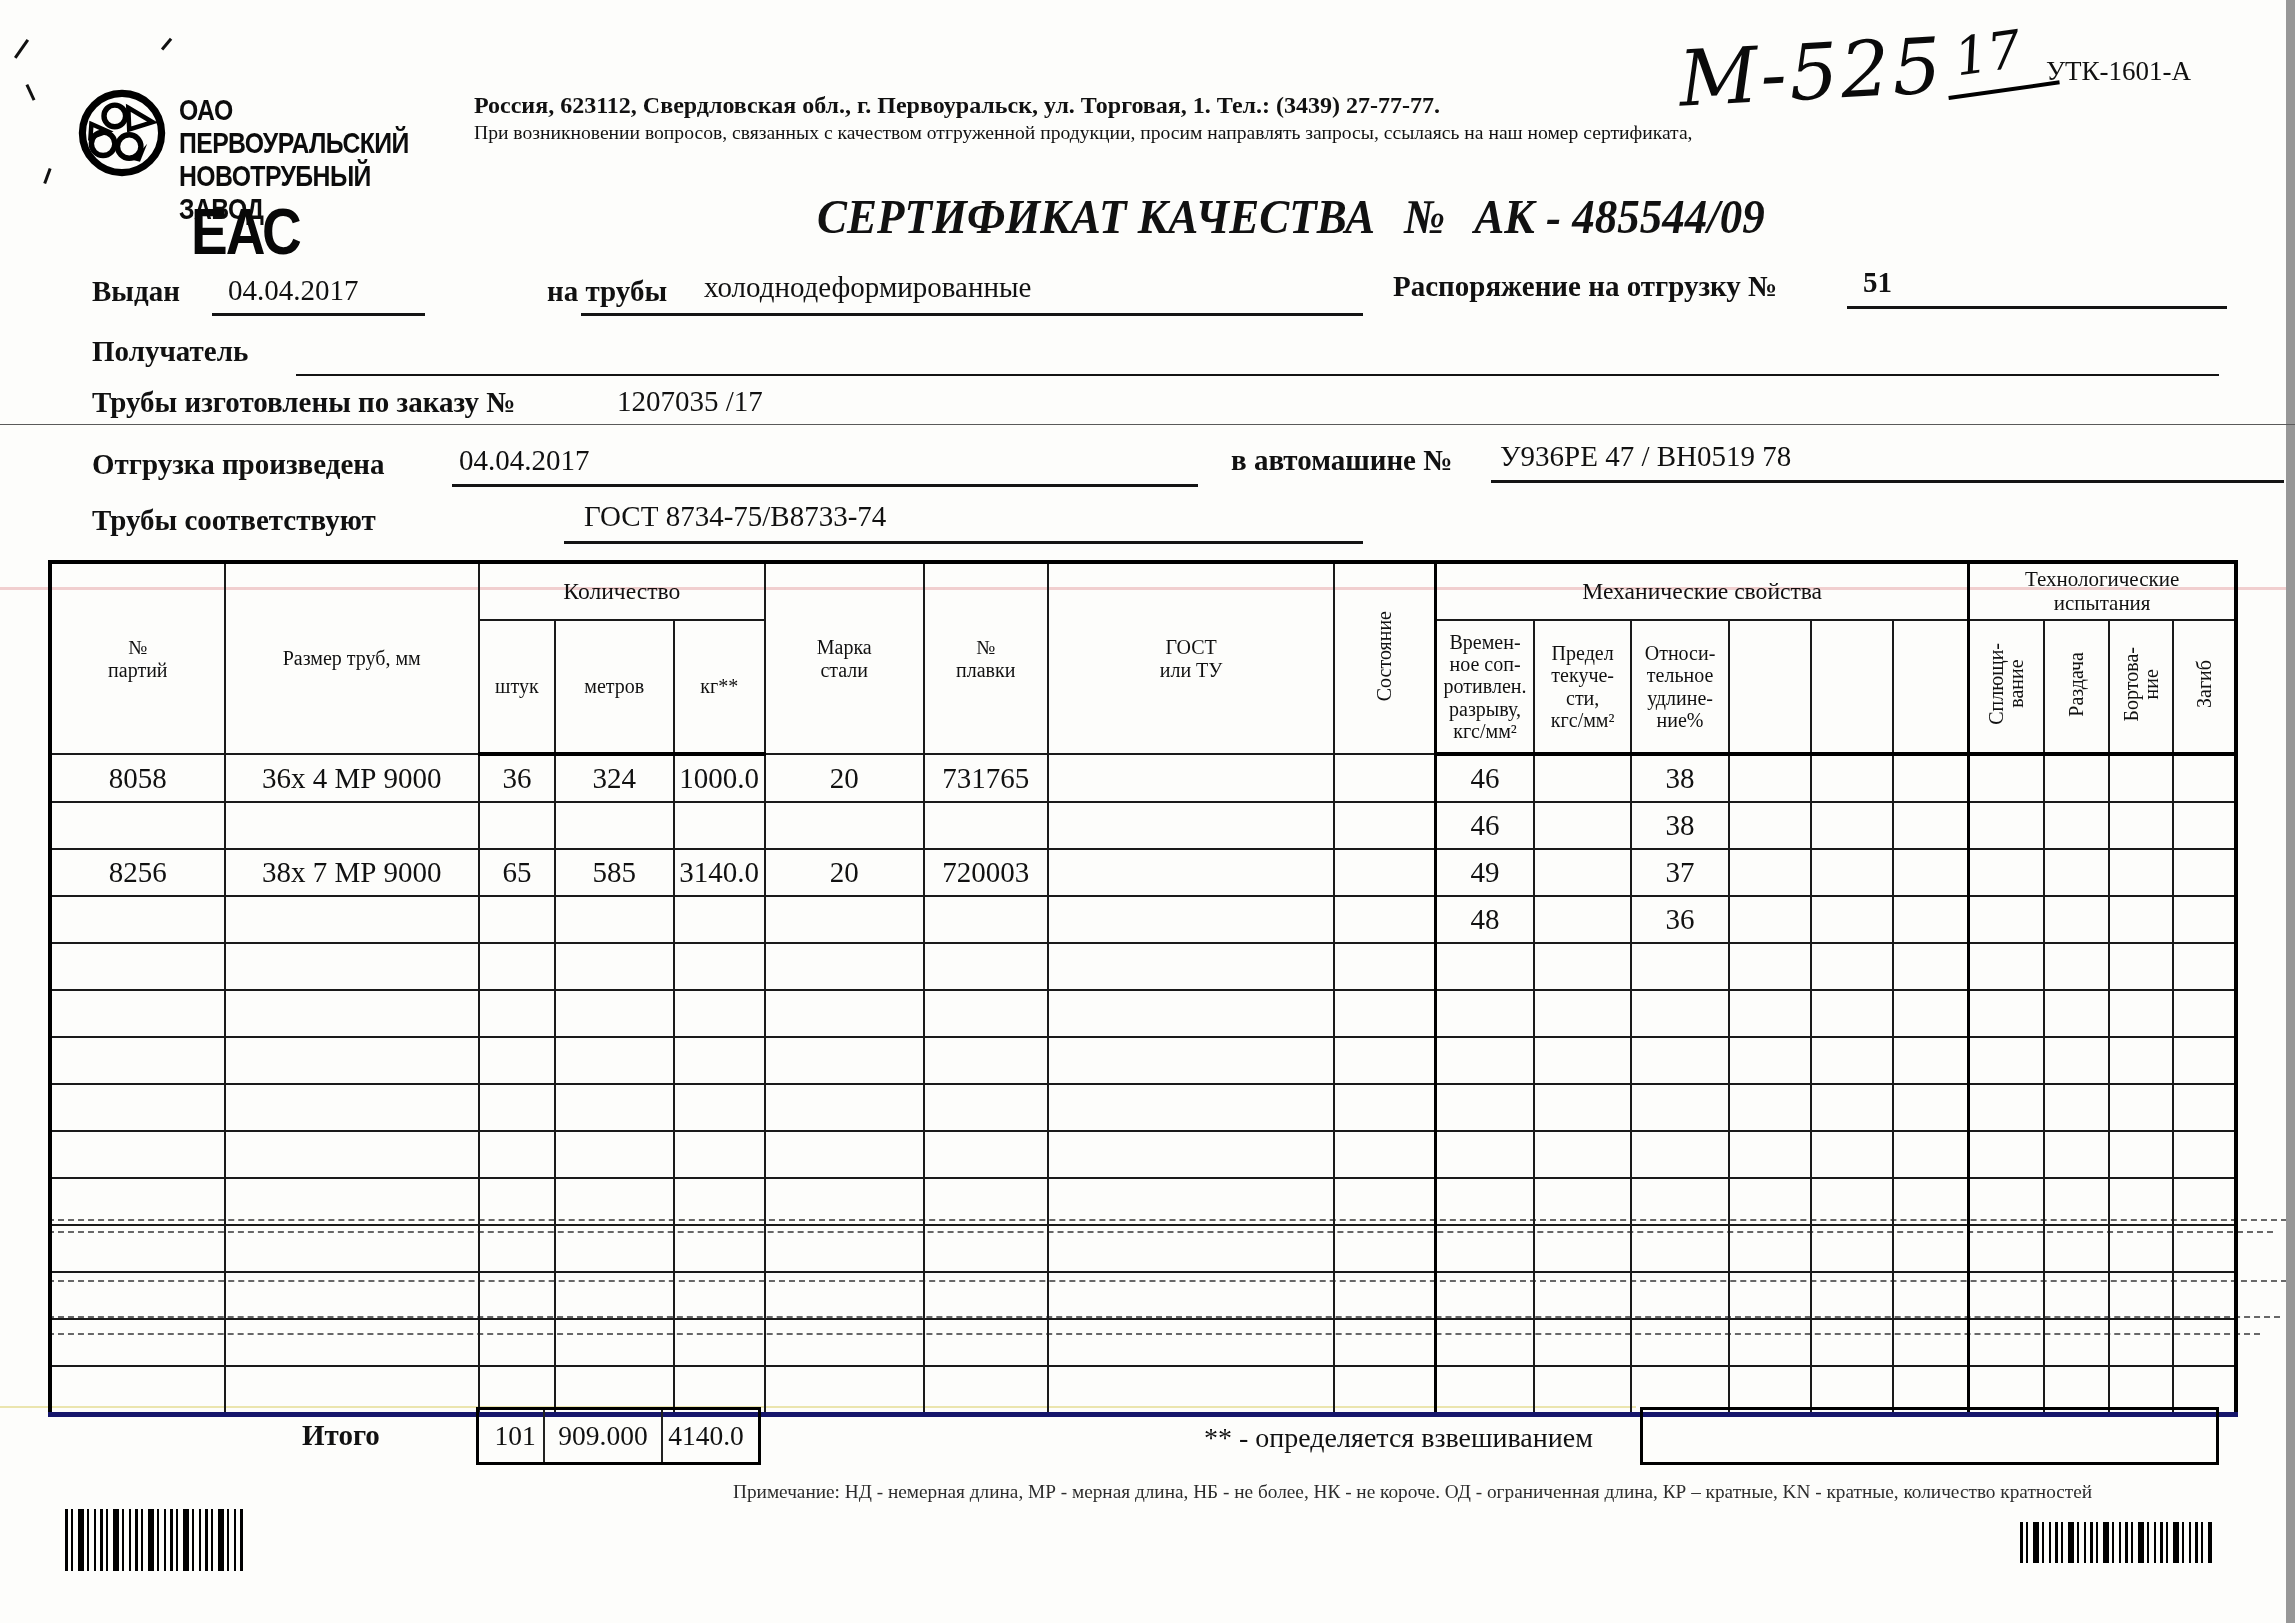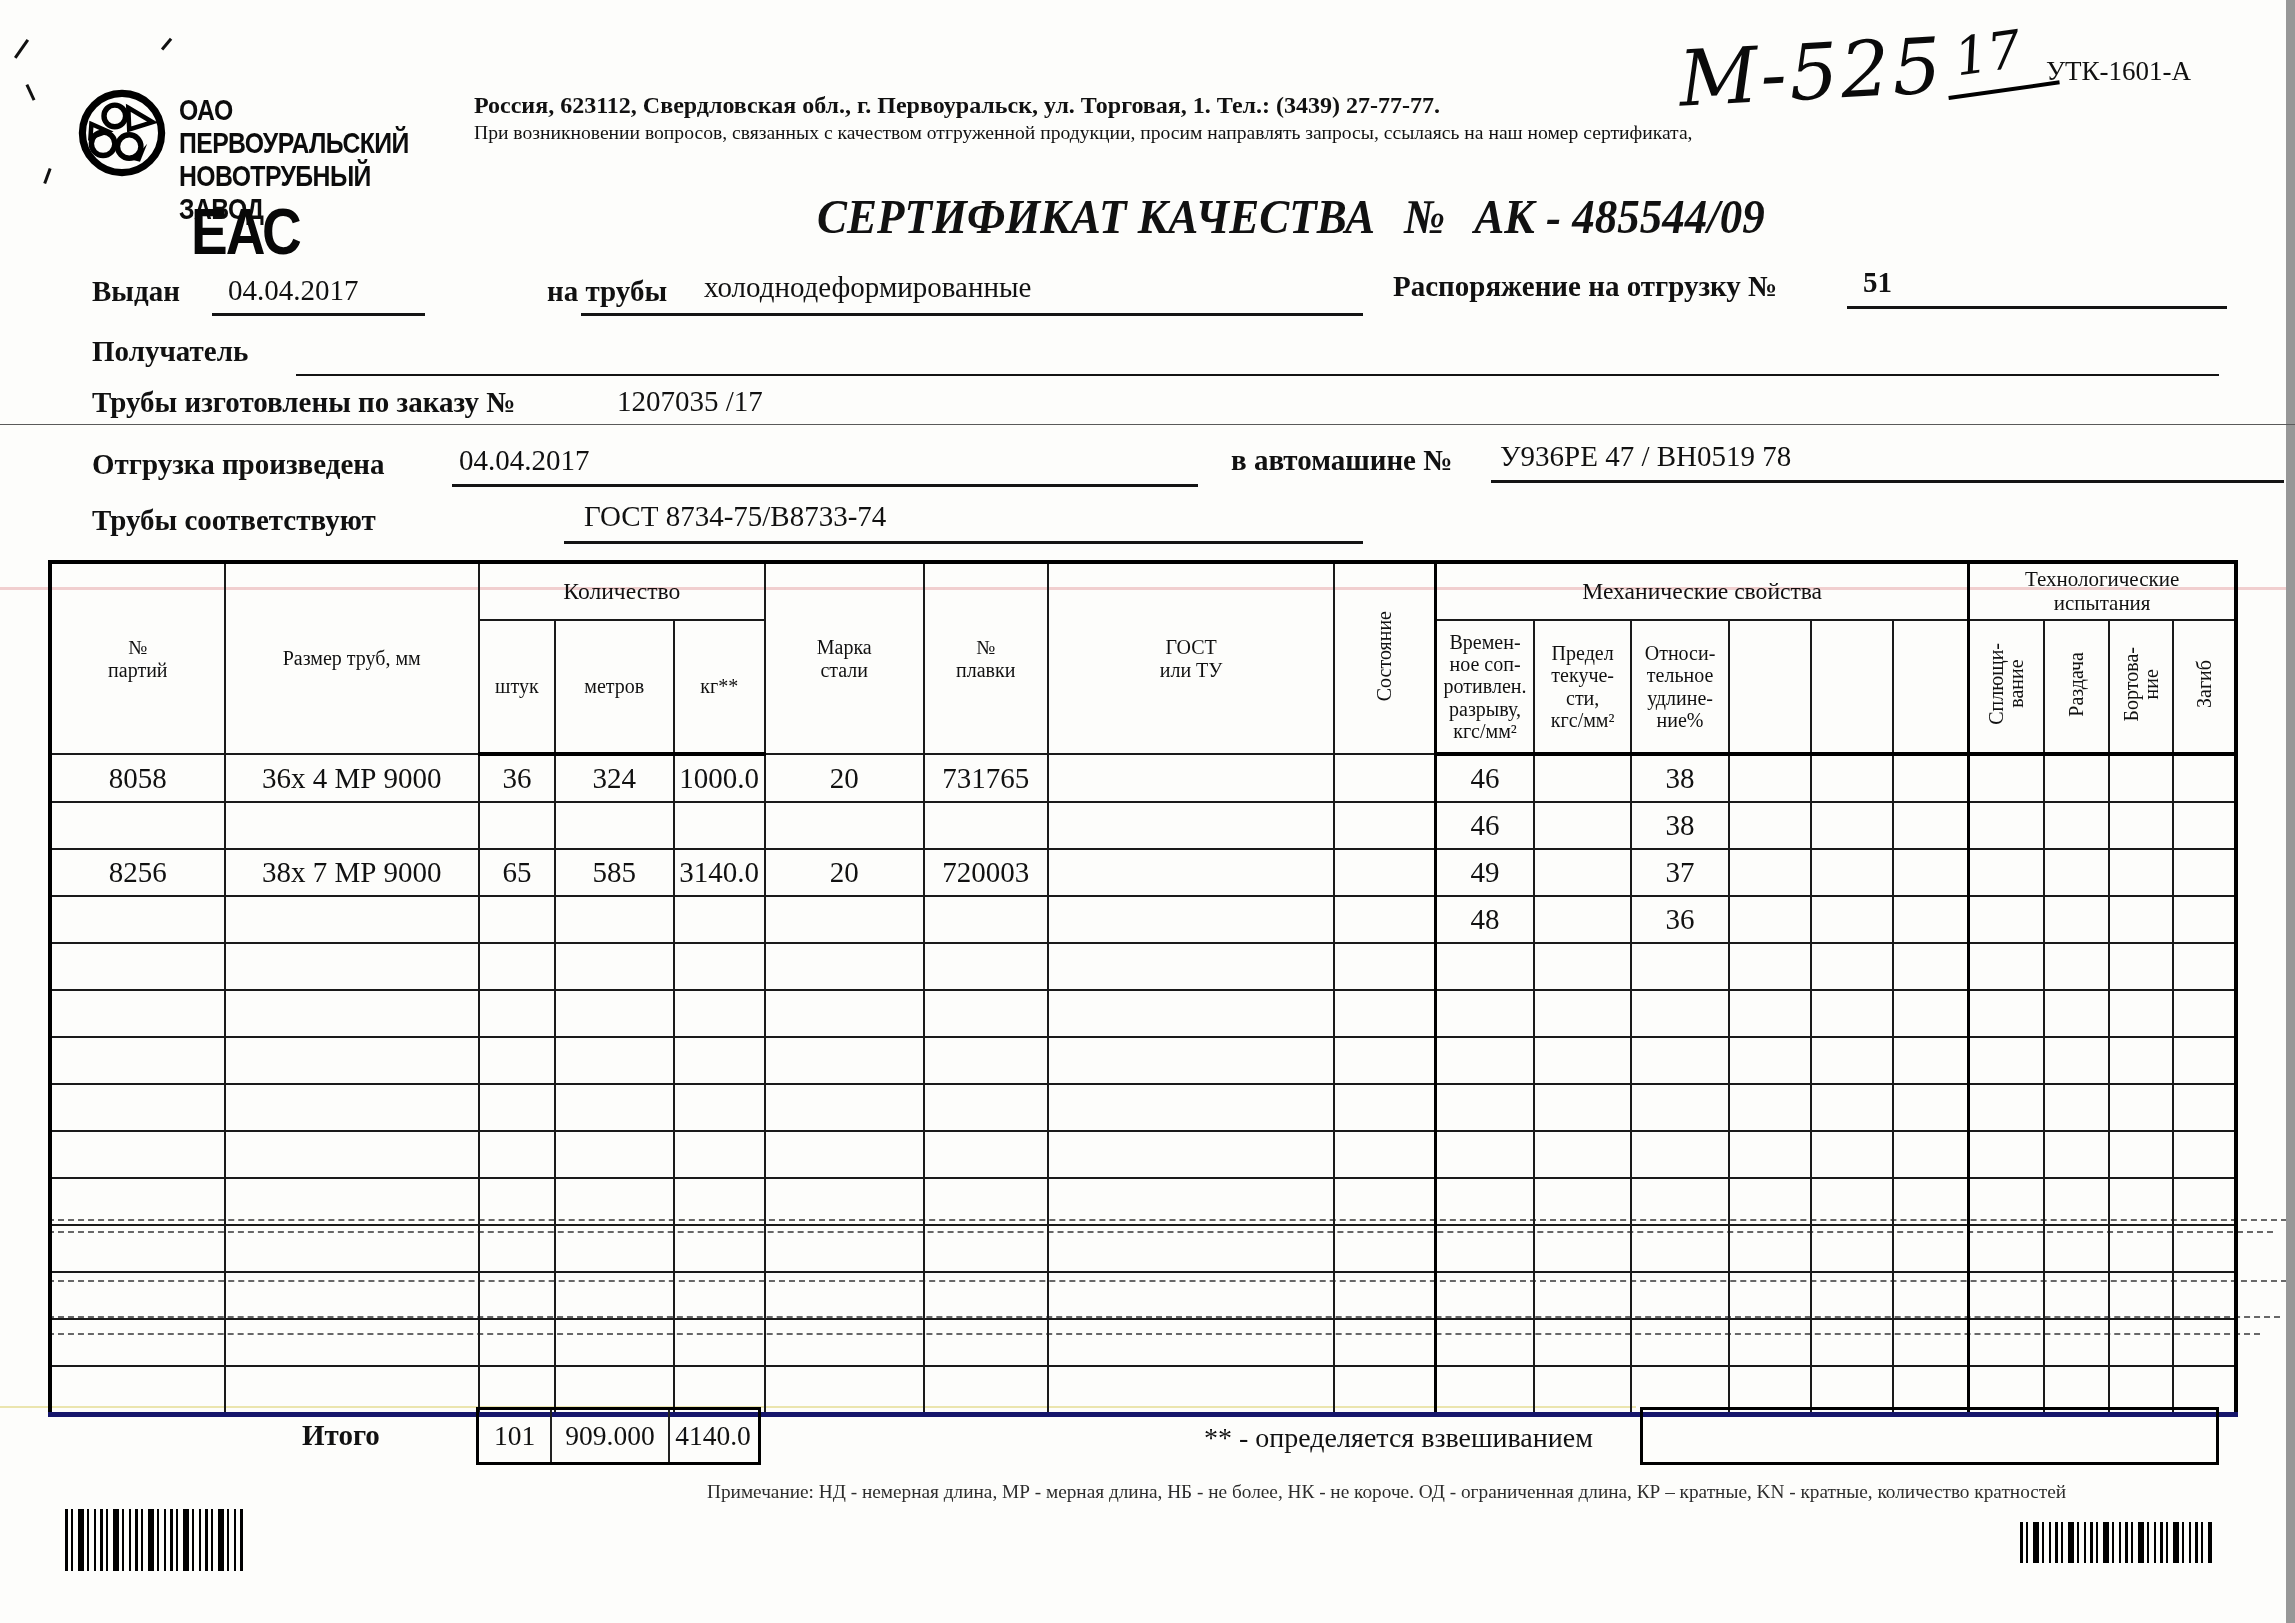--- a/index.html
+++ b/index.html
@@ -43,27 +43,27 @@
   thead tr.sub th{border-bottom:4.6px solid #000;}
   .bl6{border-left:3.9px solid #000 !important;}
   tbody td{height:45px;font-size:29px;border-top:1.3px solid #333;border-bottom:1.3px solid #333;}
   .vert{writing-mode:vertical-rl;transform:rotate(180deg);white-space:pre-line;
         display:inline-block;line-height:1.02;}
   
   .tot-label{position:absolute;left:302px;top:1419px;font-size:29px;font-weight:bold;}
   .tot-box{position:absolute;left:476px;top:1407px;width:285px;height:58px;border:3.9px solid #000;
            display:flex;box-sizing:border-box;}
   .tot-cell{display:flex;align-items:center;justify-content:center;font-size:27.5px;box-sizing:border-box;}
-  .tc1{width:73px;border-right:2px solid #222;}
+  .tc1{width:58px;border-right:2px solid #222;margin-left:8px;}
   .tc2{width:118px;border-right:2px solid #222;}
   .tc3{width:86px;}
   .weigh-note{position:absolute;left:1204px;top:1422px;font-size:28px;}
   .tot-empty{position:absolute;left:1640px;top:1407px;width:579px;height:58px;
              border:3.3px solid #000;box-sizing:border-box;}
-  .footnote{position:absolute;left:707px;top:1481px;font-size:19.3px;color:#2d2d2d;white-space:nowrap;}
+  .footnote{position:absolute;left:733px;top:1481px;font-size:19.3px;color:#2d2d2d;white-space:nowrap;}
   
   .barcode{position:absolute;background:
       repeating-linear-gradient(90deg,#000 0 3.3px,transparent 3.3px 5.9px,#000 5.9px 7.9px,
       transparent 7.9px 13px,#000 13px 19px,transparent 19px 21.6px,#000 21.6px 23.6px,
       transparent 23.6px 29px,#000 29px 31px,transparent 31px 35px);}
   .bc-left{left:65px;top:1509px;width:179px;height:62px;}
   .bc-right{left:2020px;top:1522px;width:192px;height:41px;}
   
   .pinkline{position:absolute;left:0;top:587px;width:2295px;height:2.6px;background:#eec7c7;opacity:.85;}
   .yellowline{position:absolute;left:0;top:1406px;width:1636px;height:2px;background:#e9e2a5;opacity:.9;}

